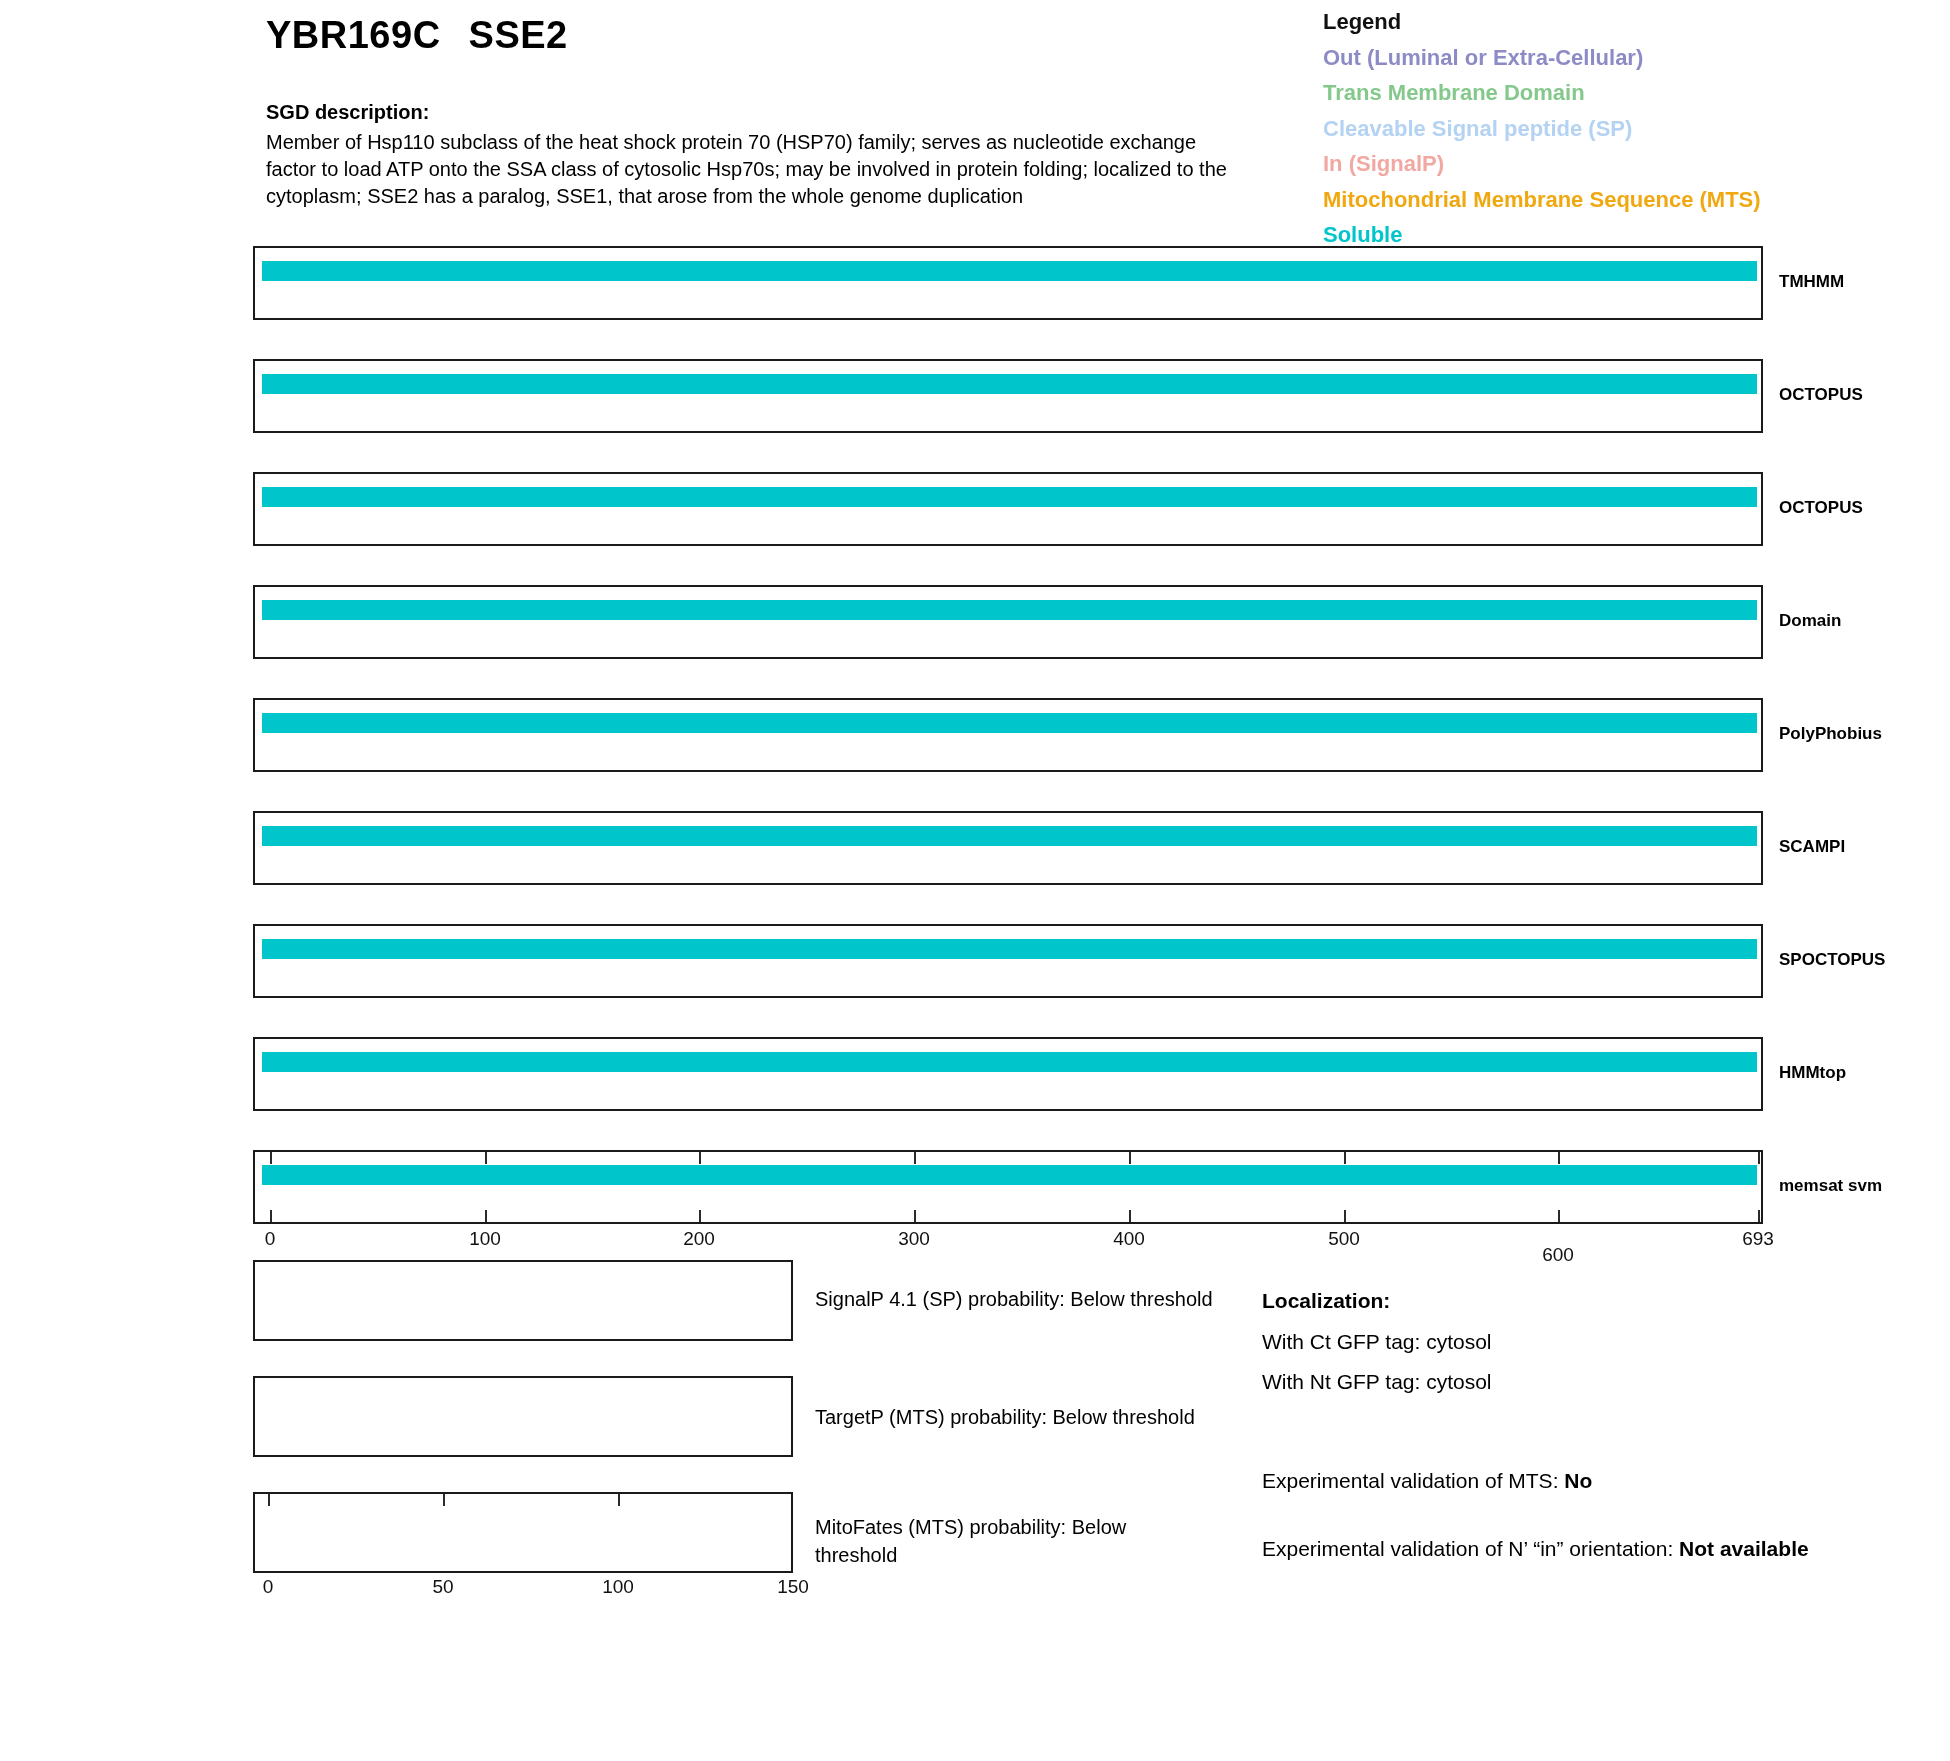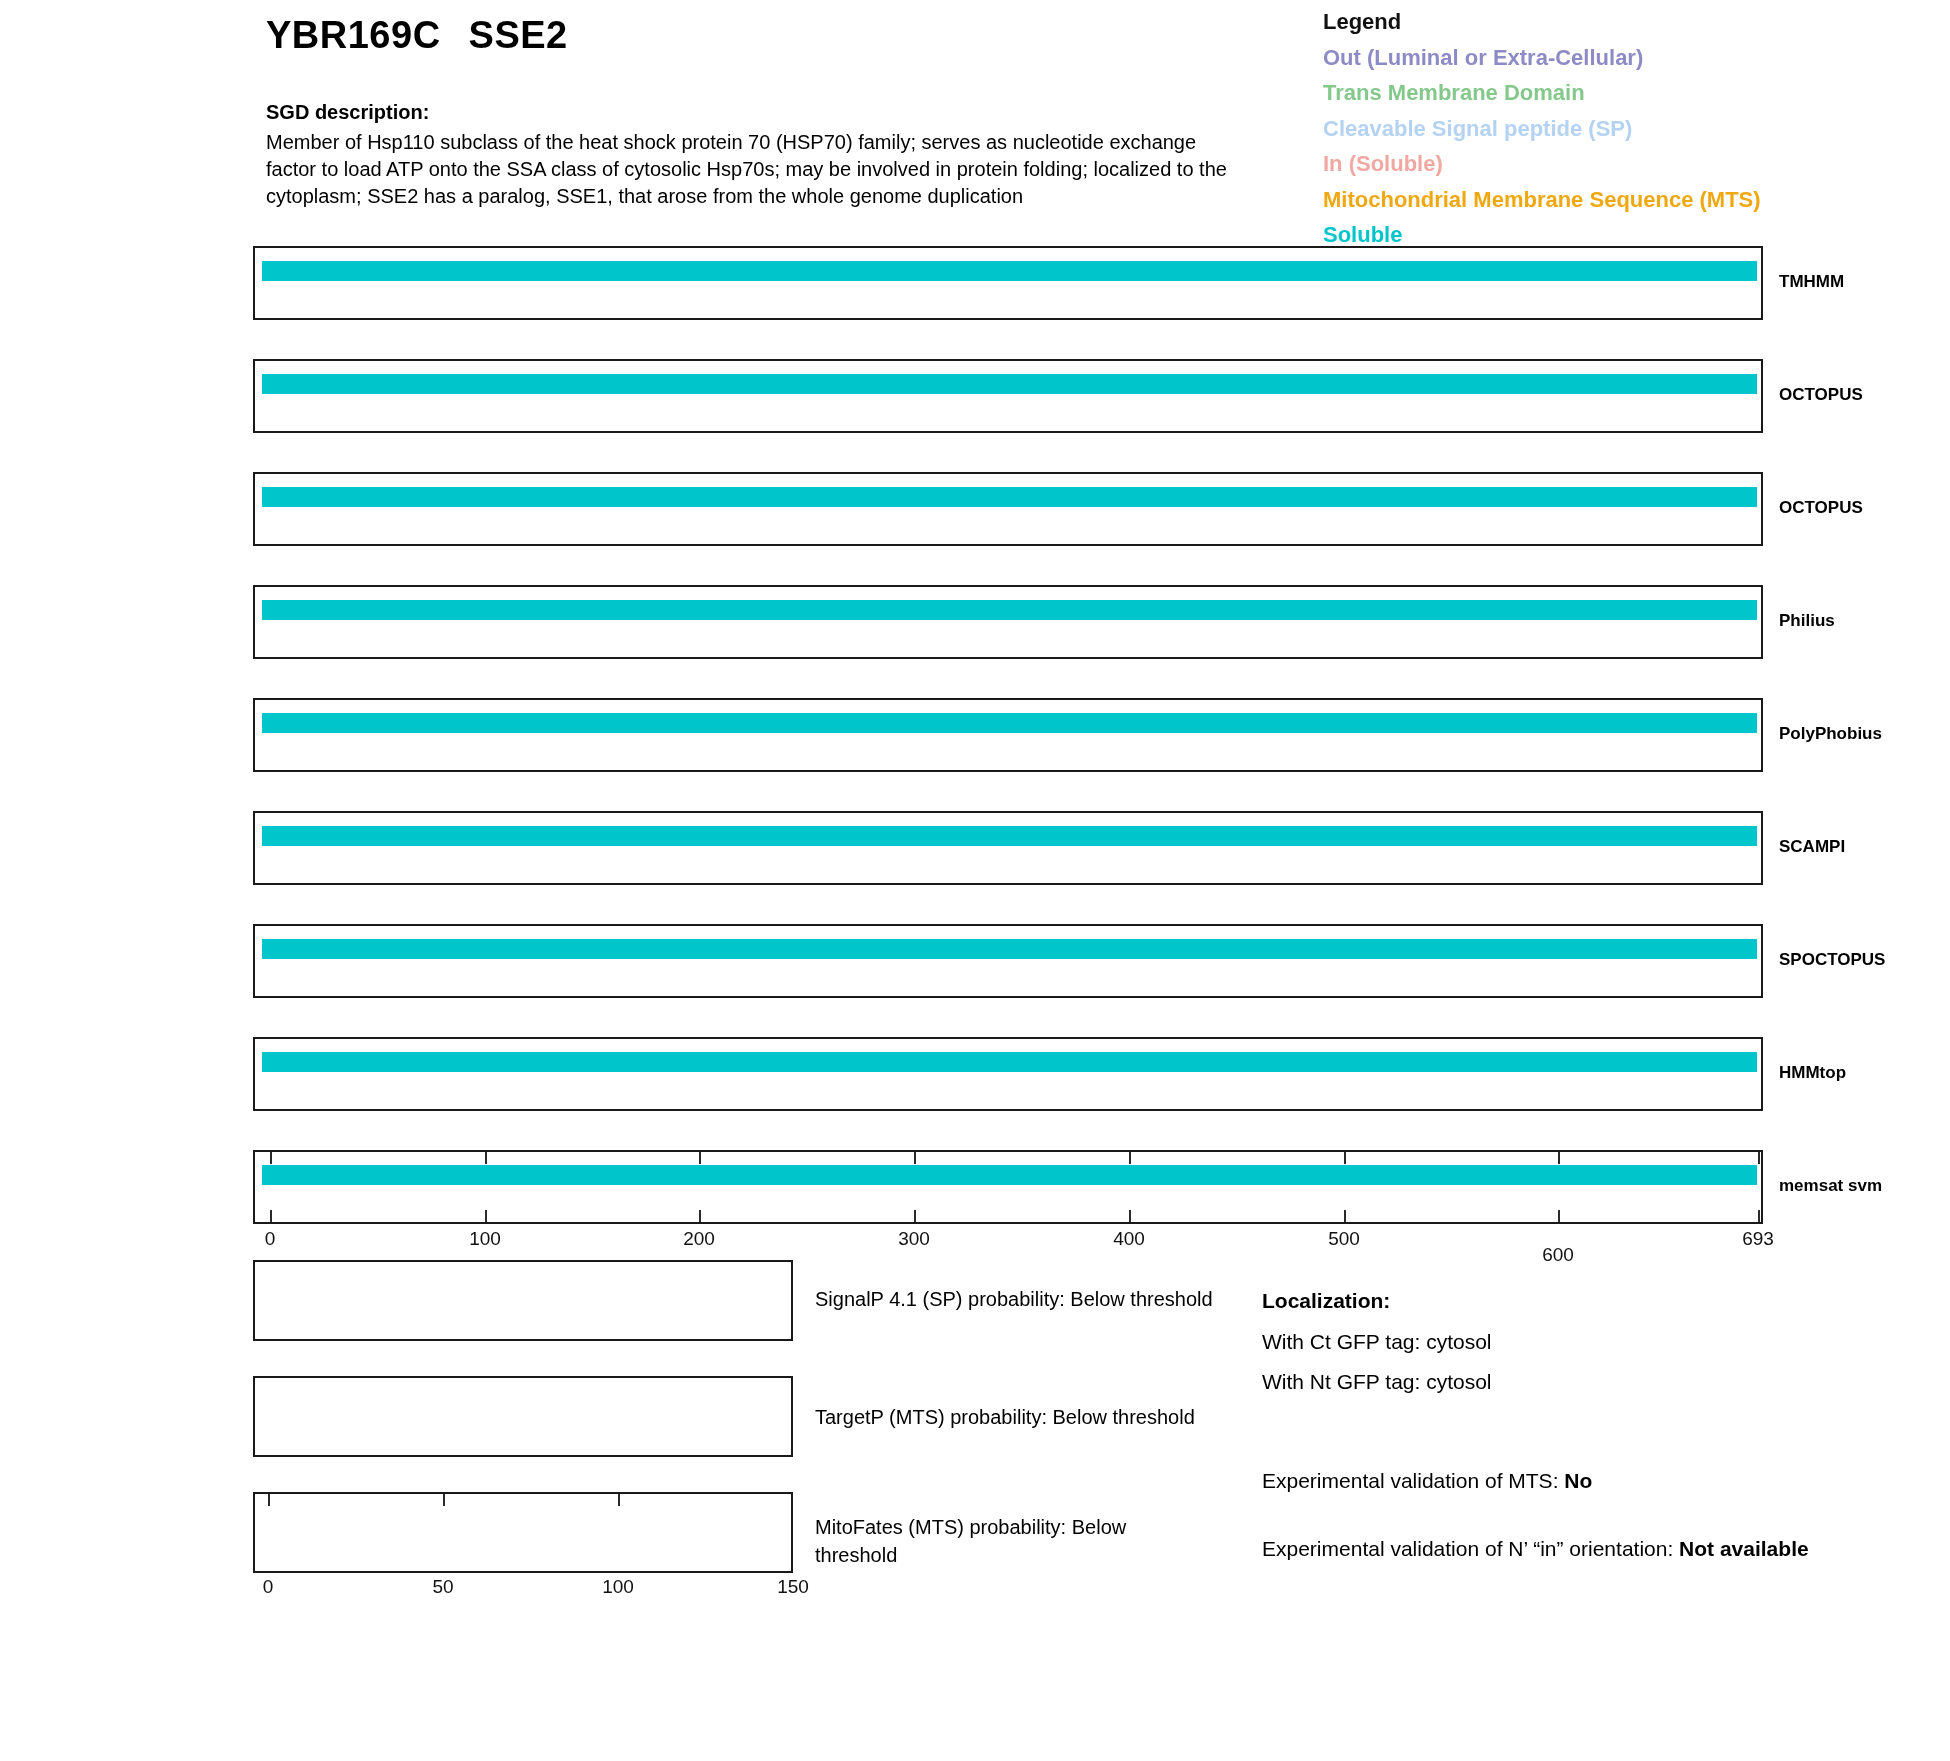--- a/index.html
+++ b/index.html
@@ -86,21 +86,21 @@
     <span class="desc-line">Member of Hsp110 subclass of the heat shock protein 70 (HSP70) family; serves as nucleotide exchange</span>
     <span class="desc-line">factor to load ATP onto the SSA class of cytosolic Hsp70s; may be involved in protein folding; localized to the</span>
     <span class="desc-line">cytoplasm; SSE2 has a paralog, SSE1, that arose from the whole genome duplication</span>
   </div>
 
   <div class="legend">
     <div class="legend-title">Legend</div>
     <div class="legend-item" style="color: rgb(141, 139, 198);">Out (Luminal or Extra-Cellular)</div>
     <div class="legend-item" style="color: rgb(133, 200, 140);">Trans Membrane Domain</div>
     <div class="legend-item" style="color: rgb(180, 210, 242);">Cleavable Signal peptide (SP)</div>
-    <div class="legend-item" style="color: rgb(242, 168, 162);">In (Soluble)</div>
+    <div class="legend-item" style="color: rgb(242, 168, 162);">In (SignalP)</div>
     <div class="legend-item" style="color: rgb(240, 168, 17);">Mitochondrial Membrane Sequence (MTS)</div>
     <div class="legend-item" style="color: rgb(0, 197, 203);">Soluble</div>
   </div>
 
   <div class="track" style="top:246px">
     <div class="track-box">
       <div class="track-bar" style="background: rgb(0, 197, 203);"></div>
     </div>
     <span class="track-label">TMHMM</span>
   </div>
@@ -113,21 +113,21 @@
   <div class="track" style="top:472px">
     <div class="track-box">
       <div class="track-bar" style="background: rgb(0, 197, 203);"></div>
     </div>
     <span class="track-label">OCTOPUS</span>
   </div>
   <div class="track" style="top:585px">
     <div class="track-box">
       <div class="track-bar" style="background: rgb(0, 197, 203);"></div>
     </div>
-    <span class="track-label">Philius</span>
+    <span class="track-label">Domain</span>
   </div>
   <div class="track" style="top:698px">
     <div class="track-box">
       <div class="track-bar" style="background: rgb(0, 197, 203);"></div>
     </div>
     <span class="track-label">PolyPhobius</span>
   </div>
   <div class="track" style="top:811px">
     <div class="track-box">
       <div class="track-bar" style="background: rgb(0, 197, 203);"></div>

